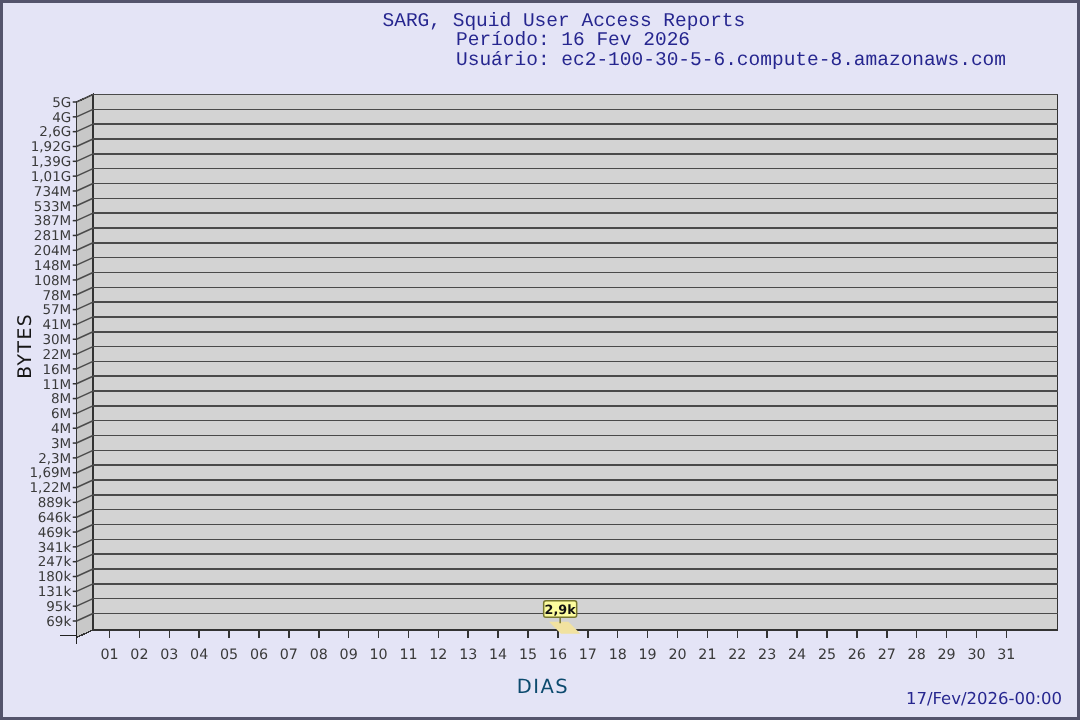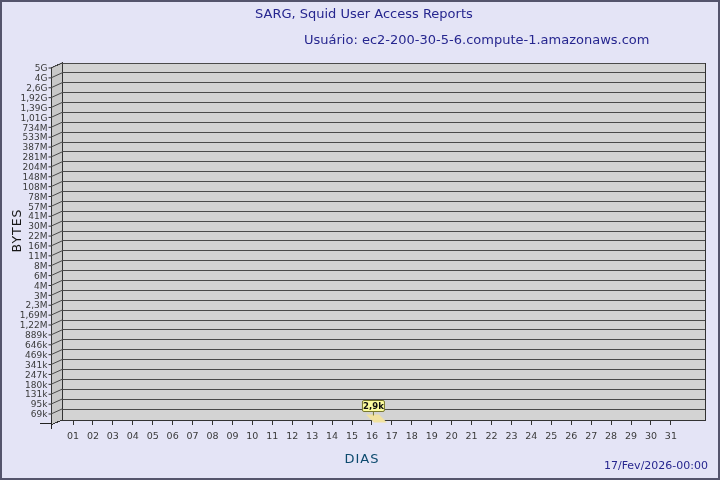--- a/index.html
+++ b/index.html
@@ -10,20 +10,21 @@
     background:#E4E4F6;
     border:2px solid #54546C;
     font-family:"DejaVu Sans", sans-serif;
     overflow:hidden;
   }
   .title-line{
     position:absolute;
     font-size:13px;
     color:#26268F;
     white-space:nowrap;
+    font-family:Liberation Mono, monospace;
   }
   #title-main{left:253px;top:4px;}
   #title-period{left:302px;top:17px;}
   #title-user{left:302px;top:30px;}
   #y-axis-title{
     position:absolute;
     left:-16px;top:221px;
     width:60px;text-align:center;
     font-size:12.5px;color:#161616;
     letter-spacing:1px;
@@ -43,21 +44,22 @@
     white-space:nowrap;
   }
   #chart-svg{position:absolute;left:0;top:0;}
 </style>
 </head>
 <body>
 
 <div class="page">
 
   <div class="title-line" id="title-main">SARG, Squid User Access Reports</div>
-  <div class="title-line" id="title-user">Usuário: ec2-200-30-5-6.compute-1.amazonaws.com</div>
+  <div class="title-line" id="title-period">Período: 16 Fev 2026</div>
+  <div class="title-line" id="title-user">Usuário: ec2-100-30-5-6.compute-8.amazonaws.com</div>
 
   <div id="y-axis-title">BYTES</div>
 
   <svg id="chart-svg" width="720" height="480">
       <polygon points="60,61 49,66 49,423 60,418" fill="#C8C8C8" stroke="#333333" stroke-width="1" shape-rendering="crispEdges"></polygon>
       <rect x="60" y="61" width="643" height="357" fill="#D3D3D3" stroke="#333333" stroke-width="1" shape-rendering="crispEdges"></rect>
       <line x1="60" y1="61" x2="703" y2="61" stroke="#4A4A4A" stroke-width="1" shape-rendering="crispEdges"></line>
       <line x1="49" y1="66" x2="60" y2="61" stroke="#4A4A4A" stroke-width="1"></line>
       <line x1="46.5" y1="66" x2="49" y2="66" stroke="#333333" stroke-width="1"></line>
       <text x="45.5" y="69.2" text-anchor="end" font-size="9px" fill="#3A3A3A" font-family="&quot;DejaVu Sans&quot;, sans-serif">5G</text>

